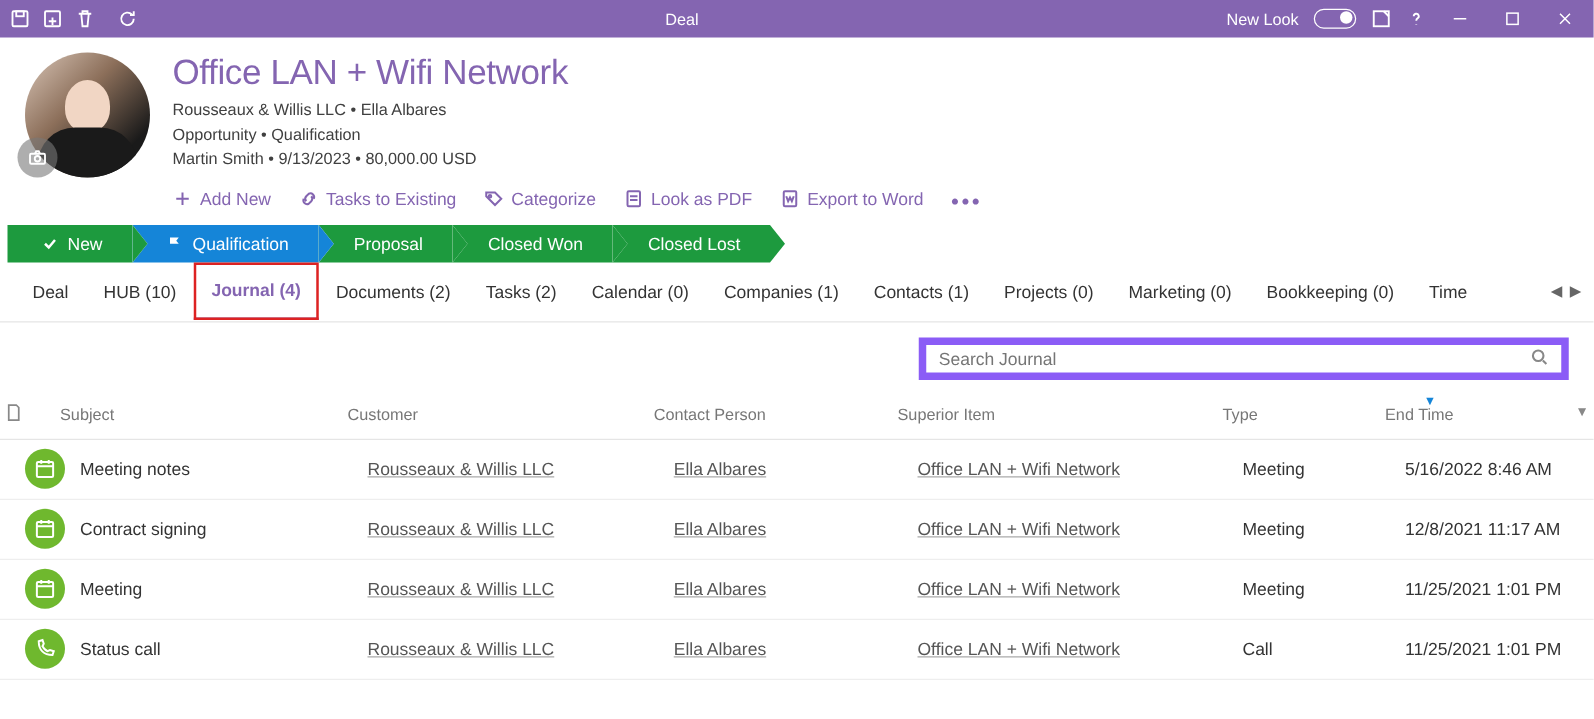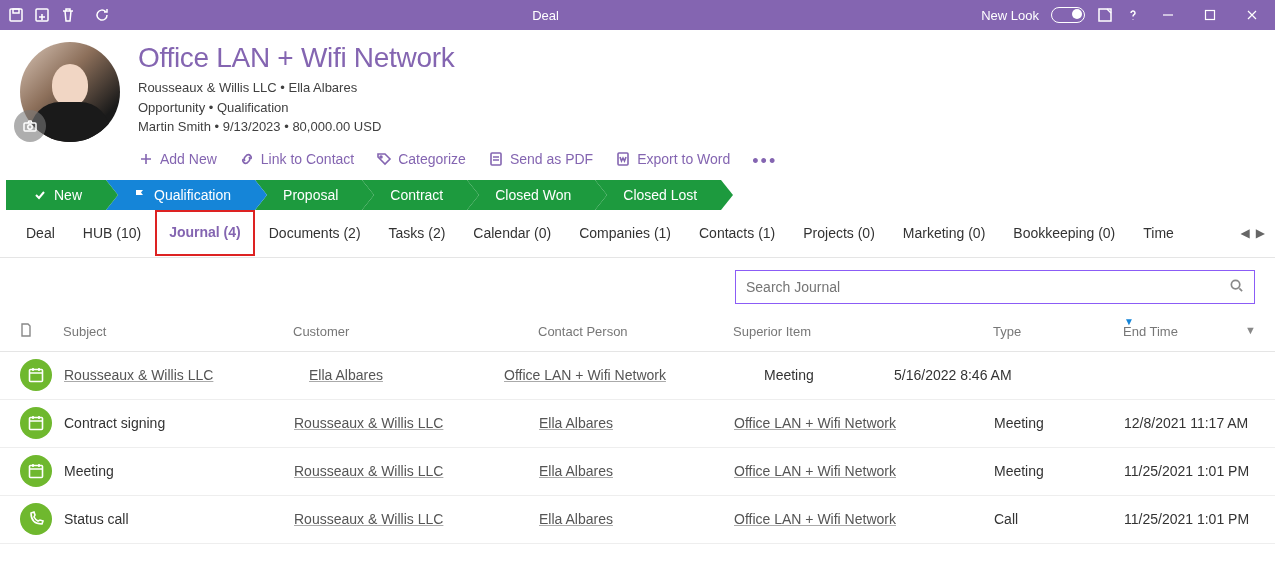--- a/index.html
+++ b/index.html
@@ -52,27 +52,27 @@
 
 .tabs { display:flex; align-items:center; border-bottom:1px solid #e5e5e5; padding: 0 12px; height: 48px; gap: 0; position: relative; }
 .tab { padding: 14px 14px; font-size: 14px; color:#333; cursor:pointer; white-space:nowrap; }
 .tab.active { color:#8465b1; border-bottom: 2px solid #8465b1; }
 .tab.highlighted { outline: 2px solid #d22; outline-offset: -2px; font-weight: bold; }
 .tab-nav { position:absolute; right:10px; display:flex; gap:6px; align-items: center;}
 .tab-nav span { cursor:pointer; color:#666; font-size:12px;}
 
 
 .list-toolbar { display:flex; justify-content:flex-end; padding: 12px 20px 8px; }
-.search { width: 520px; height: 34px; border:1px solid #8b5cf6; display:flex; align-items:center; padding:0 10px; font-size:14px; color:#888; }
+.search { width: 520px; height: 34px; border:6px solid #8b5cf6; display:flex; align-items:center; padding:0 10px; font-size:14px; color:#888; }
 .search input { flex:1; border:none; outline:none; font-size:14px; color:#333; }
 .search .sicon svg { stroke:#888; fill:none; stroke-width:1.8;}
 
 
 .tbl { width:100%; }
-.tbl-head { display:flex; align-items:center; height: 40px; padding: 0 19px; border-bottom:1px solid #e5e5e5; color:#777; font-size:13px; }
+.tbl-head { display:flex; align-items:center; height: 40px; padding: 0 4px; border-bottom:1px solid #e5e5e5; color:#777; font-size:13px; }
 .col-icon { width:44px; }
 .col-subject { width:230px; }
 .col-customer { width:245px; }
 .col-contact { width:195px; }
 .col-superior { width:260px; }
 .col-type { width:130px; }
 .col-end { flex:1; position:relative; }
 .col-end .filter-ind { position:absolute; top:-8px; right:122px; color:#1585d8; font-size:10px;}
 .sort-arrow { float:right; color:#888; font-size:11px;}
 .tbl-row { display:flex; align-items:center; height:48px; padding:0 20px; border-bottom:1px solid #eee; font-size:14px; }
@@ -168,35 +168,35 @@
       <div class="hdr-action">
           <svg width="16" height="16" viewBox="0 0 16 16">
             <path d="M8 3v10M3 8h10"></path>
           </svg>
           <span>Add New</span>
         </div>
       <div class="hdr-action">
           <svg width="16" height="16" viewBox="0 0 16 16">
             <path d="M6 10a3 3 0 0 1 0-4l2-2a3 3 0 0 1 4 4M10 6a3 3 0 0 1 0 4l-2 2a3 3 0 0 1-4-4"></path>
           </svg>
-          <span>Link to Contact</span>
+          <span>Tasks to Existing</span>
         </div>
       <div class="hdr-action">
           <svg width="16" height="16" viewBox="0 0 16 16">
             <path d="M2 3h7l5 5-5 5-7-7z"></path>
             <circle cx="5" cy="6" r="1"></circle>
           </svg>
           <span>Categorize</span>
         </div>
       <div class="hdr-action">
           <svg width="16" height="16" viewBox="0 0 16 16">
             <rect x="3" y="2" width="10" height="12" rx="1"></rect>
             <path d="M5 6h6M5 9h6"></path>
           </svg>
-          <span>Send as PDF</span>
+          <span>Look as PDF</span>
         </div>
       <div class="hdr-action">
           <svg width="16" height="16" viewBox="0 0 16 16">
             <rect x="3" y="2" width="10" height="12" rx="1"></rect>
             <path d="M5 6l1.5 4L8 7l1.5 3L11 6"></path>
           </svg>
           <span>Export to Word</span>
         </div>
       <div class="more-dots">•••</div>
     </div>
@@ -215,23 +215,20 @@
   <div class="stage blue">
       <span class="flag">
         <svg width="12" height="12" viewBox="0 0 12 12">
           <path d="M2 1v10M2 1h7l-2 2.5L9 6H2" fill="#fff" stroke="none"></path>
         </svg>
       </span>
       <span>Qualification</span>
     </div>
   <div class="stage green">
       <span>Proposal</span>
-    </div>
-  <div class="stage green">
-      <span>Contract</span>
     </div>
   <div class="stage green">
       <span>Closed Won</span>
     </div>
   <div class="stage green">
       <span>Closed Lost</span>
     </div>
 </div>
 
 <div class="tabs">
@@ -278,20 +275,21 @@
   <div id="rows">
       <div class="tbl-row">
         <div class="col-icon">
           <div class="row-icon green">
             <svg width="18" height="18" viewBox="0 0 18 18">
               <rect x="2.5" y="3.5" width="13" height="12" rx="1"></rect>
               <path d="M2.5 7h13M6 2v3M12 2v3"></path>
             </svg>
           </div>
         </div>
+        <div class="col-subject">Meeting notes</div>
         <div class="col-customer"><span class="lnk">Rousseaux &amp; Willis LLC</span></div>
         <div class="col-contact"><span class="lnk">Ella Albares</span></div>
         <div class="col-superior"><span class="lnk">Office LAN + Wifi Network</span></div>
         <div class="col-type">Meeting</div>
         <div class="col-end">5/16/2022 8:46 AM</div>
       </div>
       <div class="tbl-row">
         <div class="col-icon">
           <div class="row-icon green">
             <svg width="18" height="18" viewBox="0 0 18 18">

